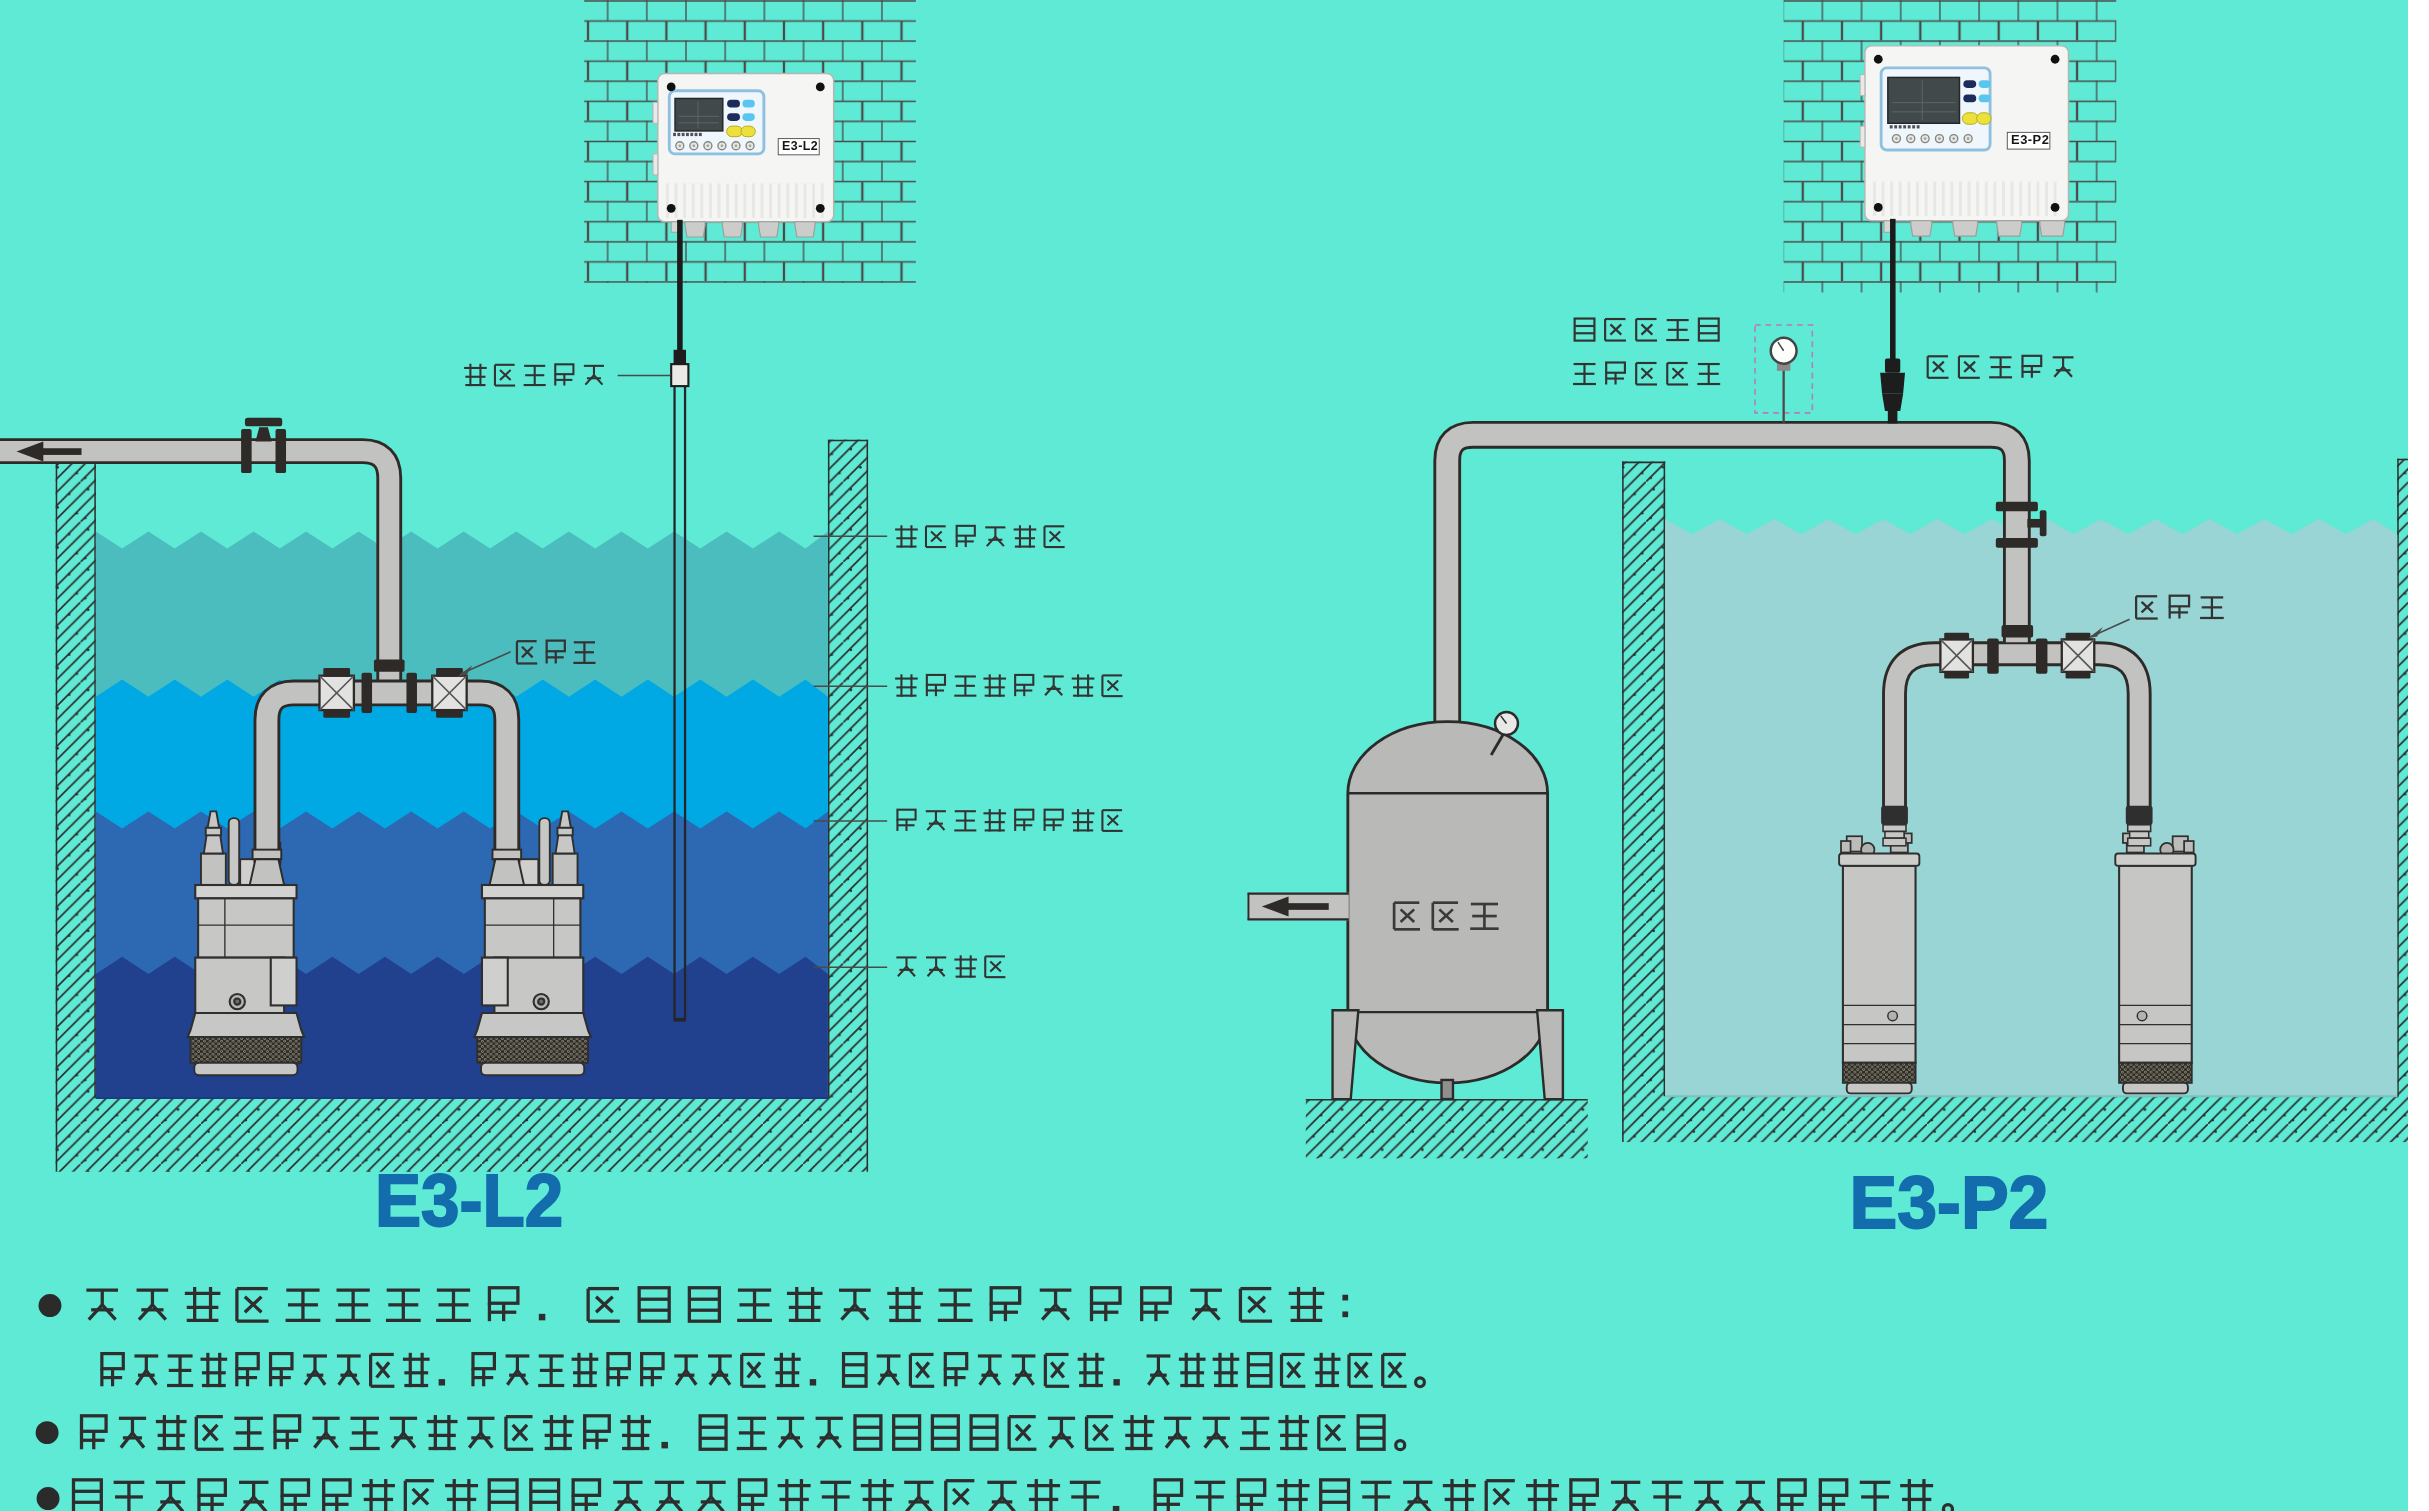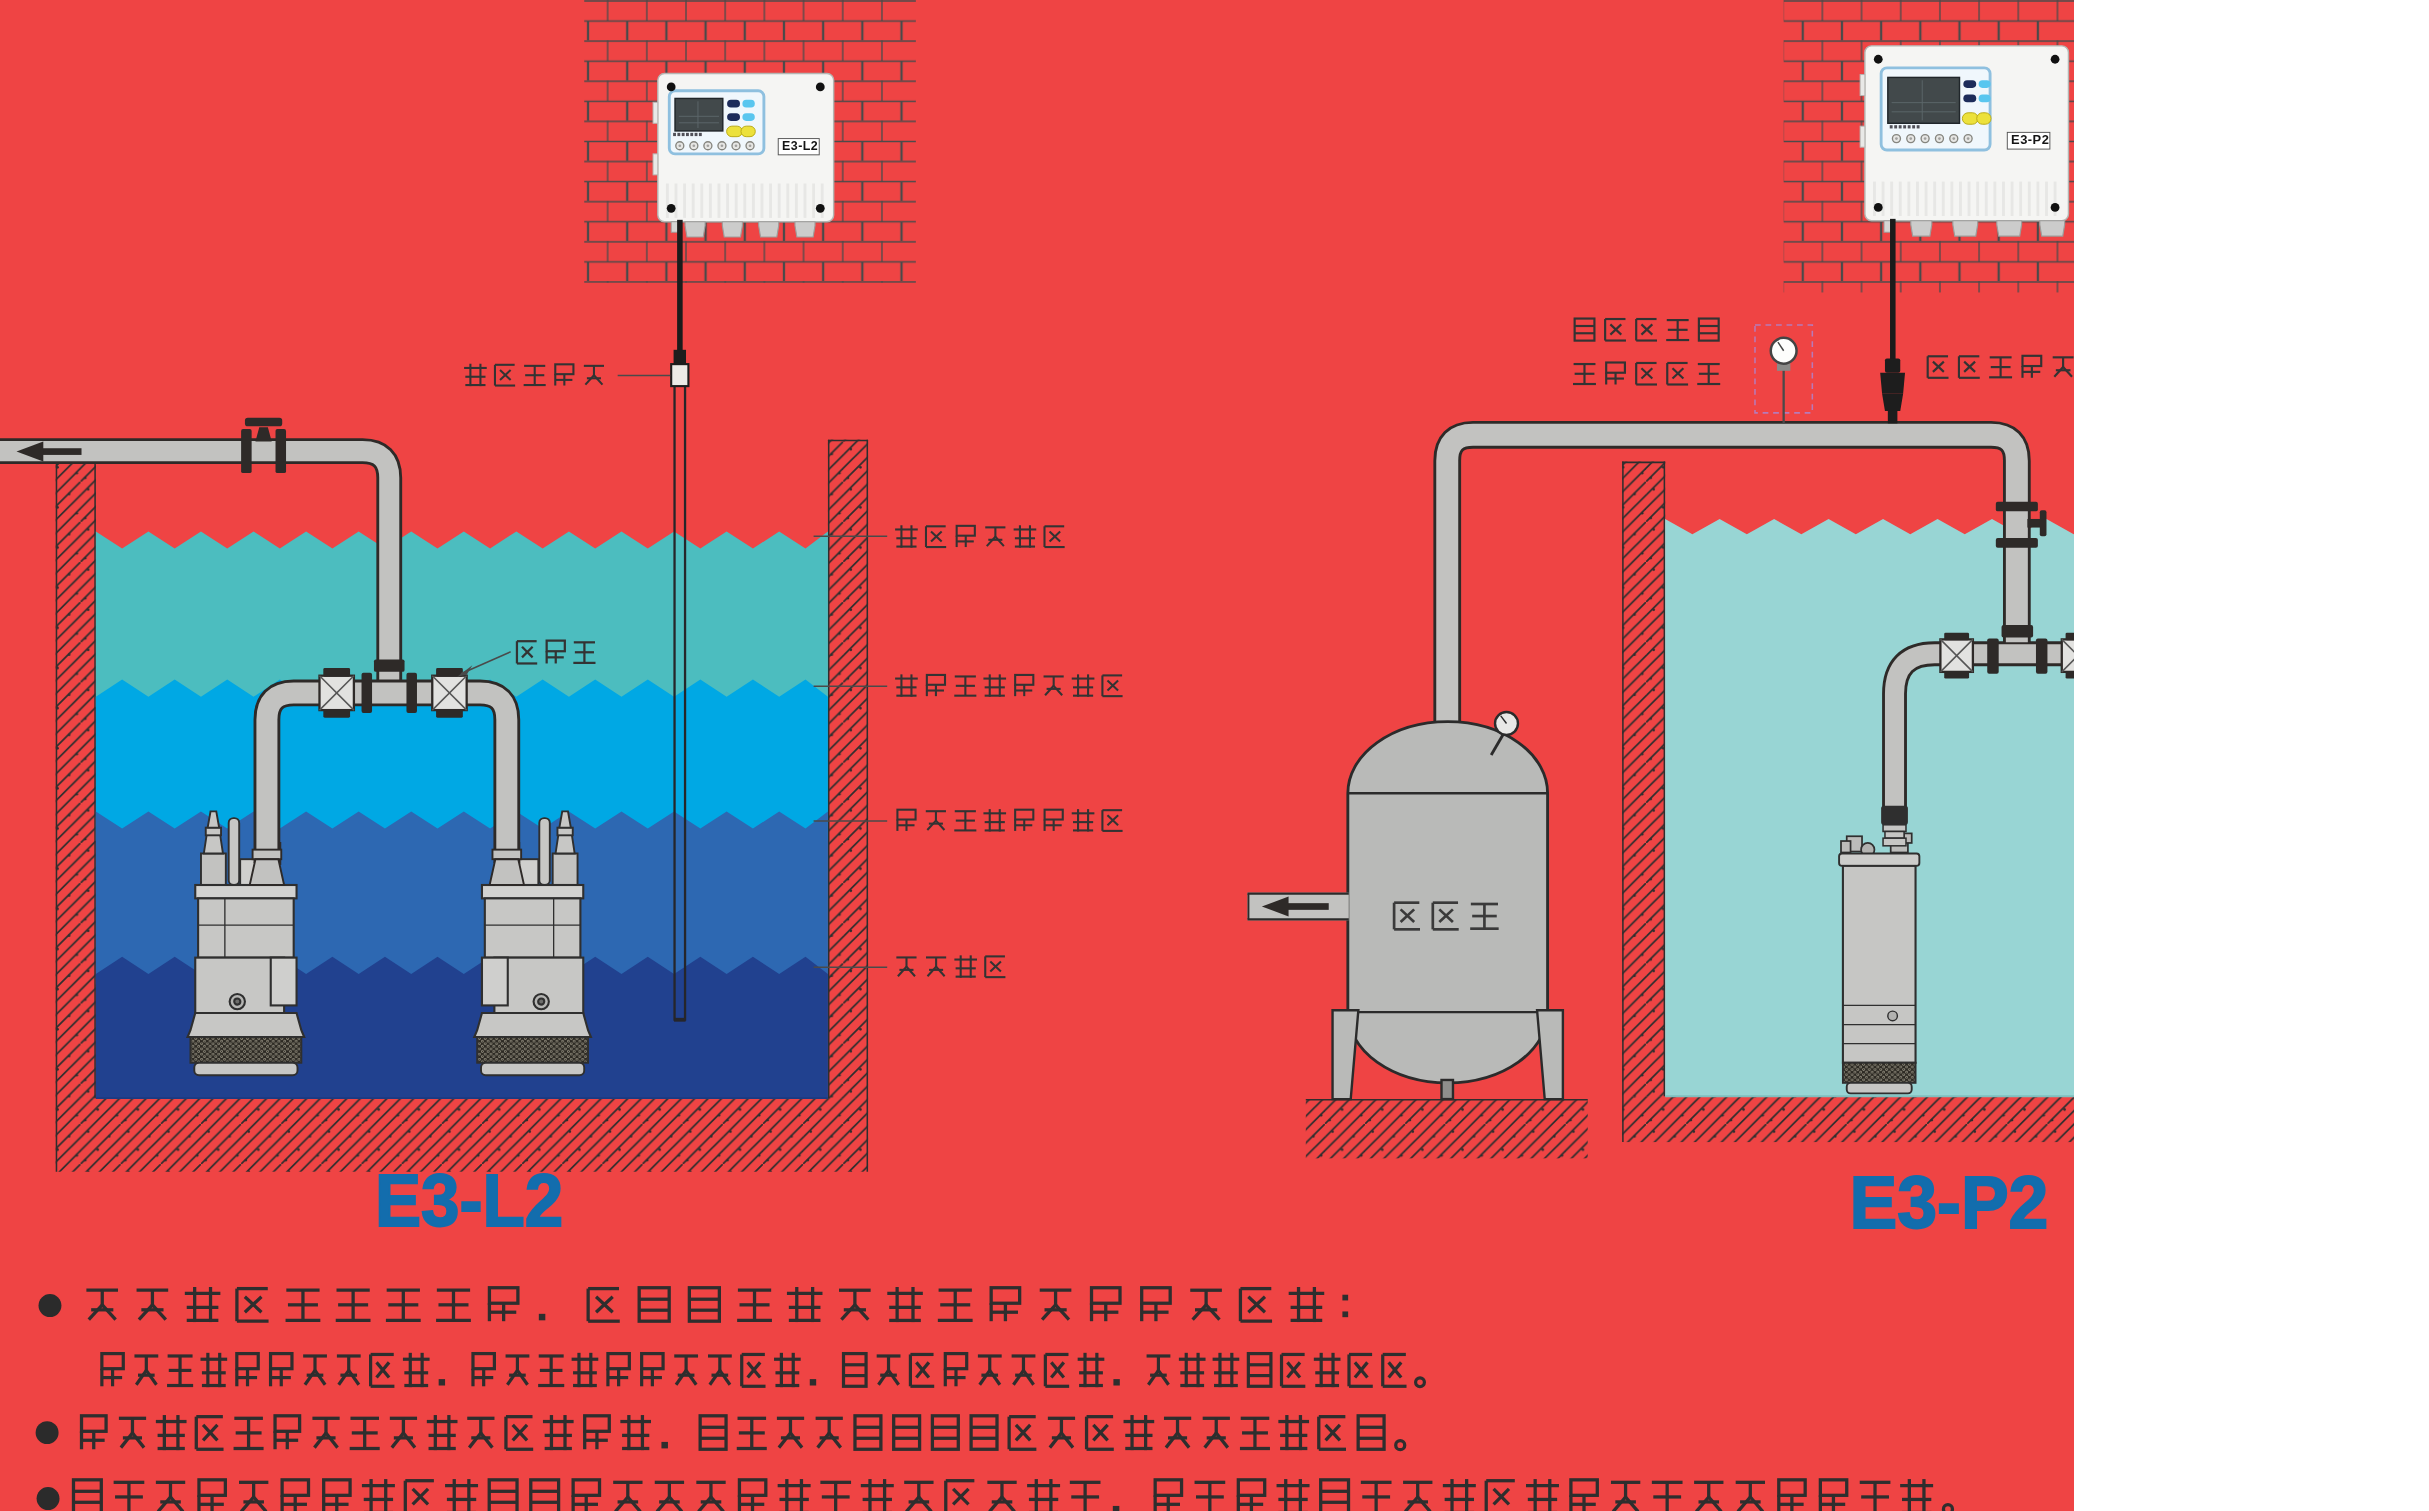--- a/index.html
+++ b/index.html
@@ -1,14 +1,14 @@
 <!DOCTYPE html>
 <html><head><meta charset="utf-8"><style>
 html,body{margin:0;padding:0;background:#ffffff;}
-#pg{position:relative;width:2074px;height:1511px;background:#ef4444;overflow:hidden;font-family:"Liberation Sans",sans-serif;}
+#pg{position:relative;width:2408px;height:1511px;background:#5eead4;overflow:hidden;font-family:"Liberation Sans",sans-serif;}
 </style></head><body>
 <div id="pg">
 <svg width="2430" height="1511" viewBox="0 0 2542 1581">
 <defs>
 <pattern id="brick" width="41" height="42" patternUnits="userSpaceOnUse">
   <g stroke="#4a4a4a" stroke-width="1.4" fill="none">
   <line x1="0" y1="1" x2="41" y2="1"></line>
   <line x1="0" y1="22" x2="41" y2="22"></line>
   <line x1="20.5" y1="0" x2="20.5" y2="22"></line>
   <line x1="0.5" y1="22" x2="0.5" y2="42"></line>

